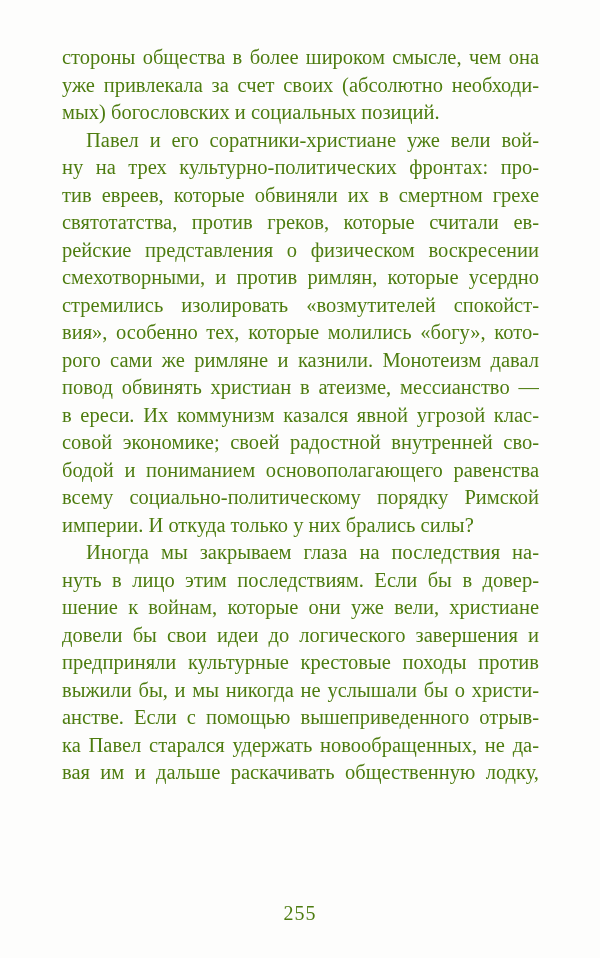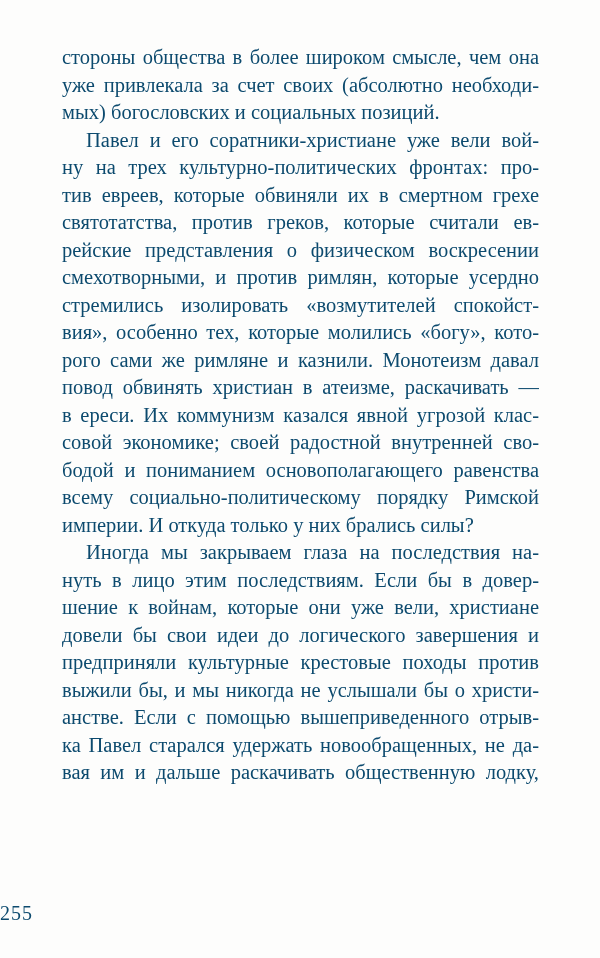--- a/index.html
+++ b/index.html
@@ -5,21 +5,21 @@
   html, body {
     margin: 0;
     padding: 0;
     background: #ffffff;
   }
   .page {
     position: relative;
     width: 600px;
     height: 958px;
     background: #fdfdfc;
-    color: #0c4a6e;
+    color: #4d7c0f;
     font-family: "Liberation Serif", "DejaVu Serif", serif;
     overflow: hidden;
   }
   .text-block {
     position: absolute;
     left: 62px;
     top: 44px;
     width: 477px;
     font-size: 20.5px;
     line-height: 27.5px;
@@ -41,20 +41,21 @@
     -moz-text-align-last: left;
   }
   .line.first-indent {
     padding-left: 24px;
   }
   .page-number {
     position: absolute;
     left: 0;
     right: 0;
     top: 902px;
+    text-align: center;
     font-size: 20px;
     letter-spacing: 1px;
   }
 </style>
 </head>
 <body>
 
 <div class="page">
   <main class="text-block">
       <div class="para">
@@ -65,21 +66,21 @@
       <div class="para">
         <div class="line first-indent">Павел и его соратники-христиане уже вели вой-</div>
         <div class="line">ну на трех культурно-политических фронтах: про-</div>
         <div class="line">тив евреев, которые обвиняли их в смертном грехе</div>
         <div class="line">святотатства, против греков, которые считали ев-</div>
         <div class="line">рейские представления о физическом воскресении</div>
         <div class="line">смехотворными, и против римлян, которые усердно</div>
         <div class="line">стремились изолировать «возмутителей спокойст-</div>
         <div class="line">вия», особенно тех, которые молились «богу», кото-</div>
         <div class="line">рого сами же римляне и казнили. Монотеизм давал</div>
-        <div class="line">повод обвинять христиан в атеизме, раскачивать —</div>
+        <div class="line">повод обвинять христиан в атеизме, мессианство —</div>
         <div class="line">в ереси. Их коммунизм казался явной угрозой клас-</div>
         <div class="line">совой экономике; своей радостной внутренней сво-</div>
         <div class="line">бодой и пониманием основополагающего равенства</div>
         <div class="line">всему социально-политическому порядку Римской</div>
         <div class="line last-line">империи. И откуда только у них брались силы?</div>
       </div>
       <div class="para">
         <div class="line first-indent">Иногда мы закрываем глаза на последствия на-</div>
         <div class="line">нуть в лицо этим последствиям. Если бы в довер-</div>
         <div class="line">шение к войнам, которые они уже вели, христиане</div>

